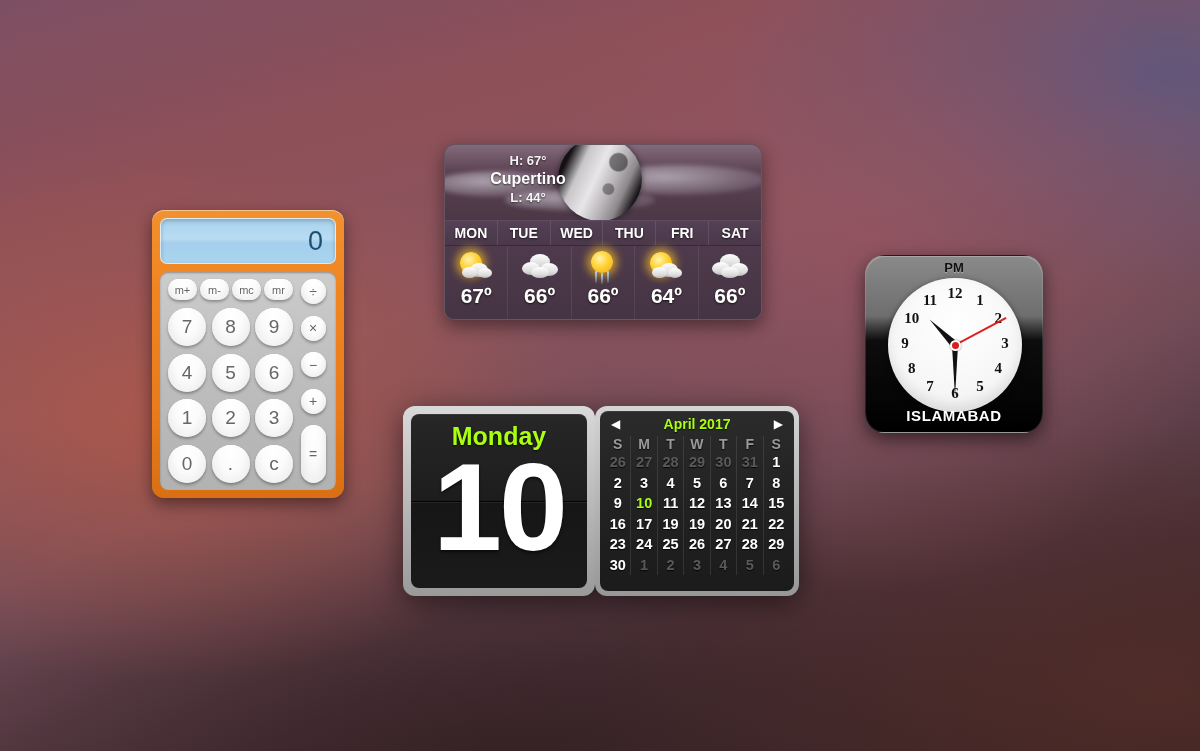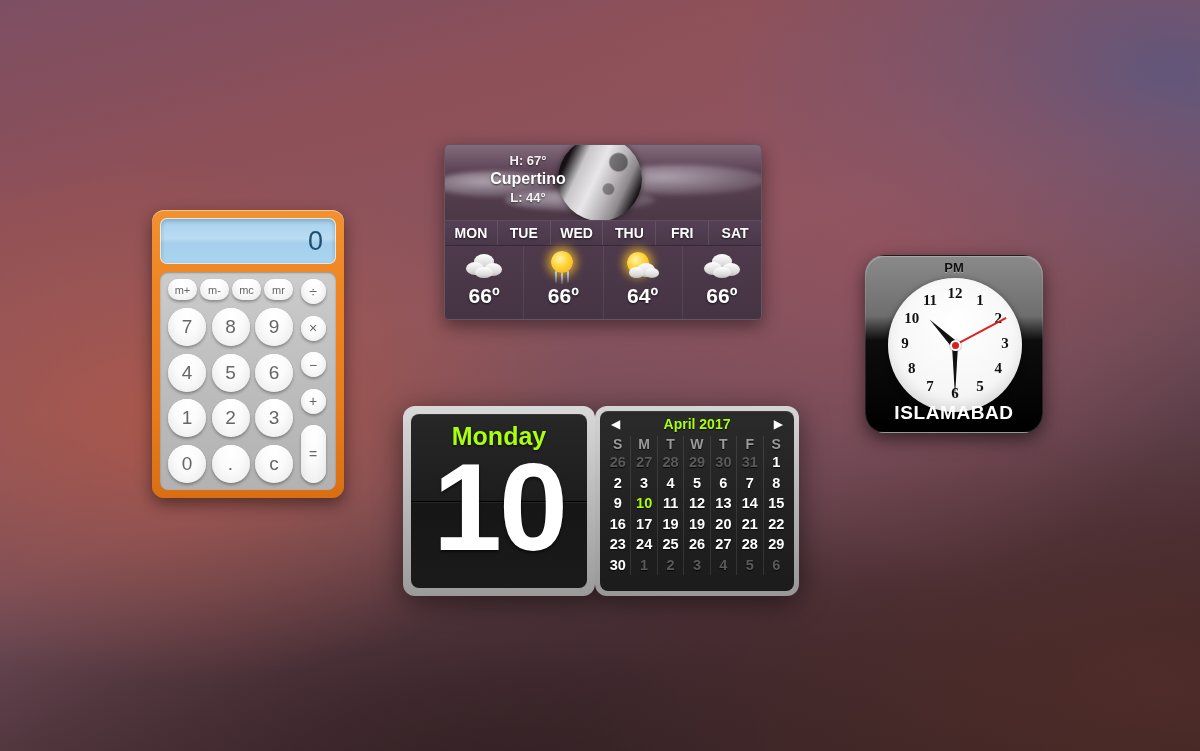--- a/index.html
+++ b/index.html
@@ -67,21 +67,21 @@
   .key-mem { width: 29px; height: 21px; border-radius: 11px; font-size: 11px; }
   .key-num { width: 38px; height: 38px; font-size: 19px; }
   .key-op { width: 25px; height: 25px; font-size: 14px; }
   .key-eq { width: 25px; height: 58px; border-radius: 13px; font-size: 14px;
     background: radial-gradient(ellipse at 50% 10%, #ffffff 0%, #fafafa 45%, #e6e6e6 100%); }
 
   
   #weather {
     position: absolute; left: 444px; top: 144px;
     width: 318px; height: 176px;
-    border-radius: 5px;
+    border-radius: 10px;
     overflow: hidden;
     background: #4e3848;
     box-shadow: 0 6px 18px rgba(0,0,0,0.45);
     border: 1px solid rgba(255,255,255,0.14);
   }
   #weather-top {
     position: relative;
     height: 75px;
     background: linear-gradient(180deg, #6a4e62 0%, #5a4253 40%, #4b3746 100%);
     overflow: hidden;
@@ -237,21 +237,21 @@
     box-shadow: 0 6px 18px rgba(0,0,0,0.55), inset 0 1px 0 rgba(255,255,255,0.25);
     border: 1px solid rgba(255,255,255,0.12);
   }
   #clock-ampm {
     position: absolute; top: 4px; left: 0; right: 0; text-align: center;
     color: #111; font-size: 13px; font-weight: bold;
     text-shadow: 0 1px 0 rgba(255,255,255,0.35);
   }
   #clock-city {
     position: absolute; bottom: 8px; left: 0; right: 0; text-align: center;
-    color: #ffffff; font-size: 19px; font-weight: bold; letter-spacing: .6px;
+    color: #ffffff; font-size: 15px; font-weight: bold; letter-spacing: .6px;
   }
   #clock-face {
     position: absolute; left: 22px; top: 22px; width: 134px; height: 134px;
     border-radius: 50%;
     background: radial-gradient(circle at 50% 35%, #ffffff 0%, #f6f6f6 62%, #e2e2e2 100%);
     box-shadow: 0 2px 6px rgba(0,0,0,0.55), inset 0 -6px 12px rgba(0,0,0,0.08);
   }
   .clk-num {
     position: absolute; width: 18px; text-align: center;
     color: #111; font-size: 15px; font-weight: 600;
@@ -347,20 +347,29 @@
       <div class="w-day">MON</div>
       <div class="w-day">TUE</div>
       <div class="w-day">WED</div>
       <div class="w-day">THU</div>
       <div class="w-day">FRI</div>
       <div class="w-day">SAT</div>
     </div>
 
     <div id="weather-forecast">
 
+      <div class="w-cell">
+        <div class="w-icon">
+          <div class="sun-body" style="left:6px; top:3px;"></div>
+          <div class="cloud-puff" style="left:16px; top:14px; width:18px; height:14px;"></div>
+          <div class="cloud-puff" style="left:8px; top:18px; width:15px; height:11px;"></div>
+          <div class="cloud-puff" style="left:24px; top:19px; width:14px; height:10px;"></div>
+        </div>
+        <div class="w-temp">67º</div>
+      </div>
 
       <div class="w-cell">
         <div class="w-icon">
           <div class="cloud-puff" style="left:12px; top:5px; width:20px; height:15px;"></div>
           <div class="cloud-puff" style="left:4px; top:13px; width:18px; height:13px;"></div>
           <div class="cloud-puff" style="left:22px; top:14px; width:18px; height:13px;"></div>
           <div class="cloud-puff" style="left:13px; top:18px; width:18px; height:11px;"></div>
         </div>
         <div class="w-temp">66º</div>
       </div>

